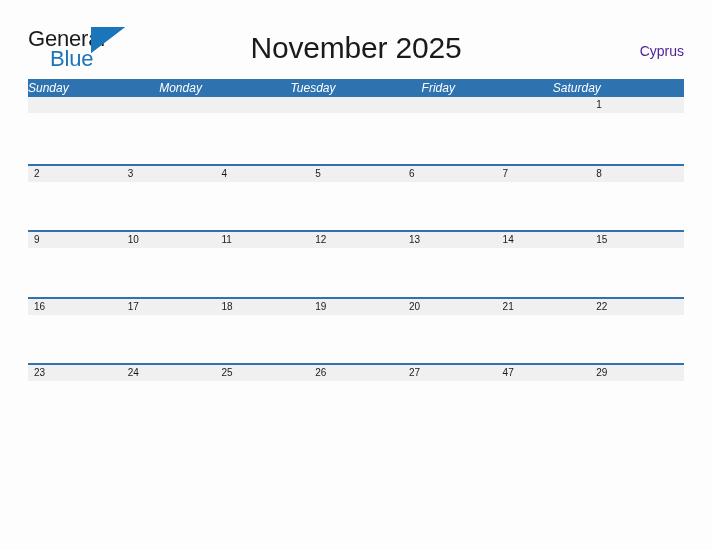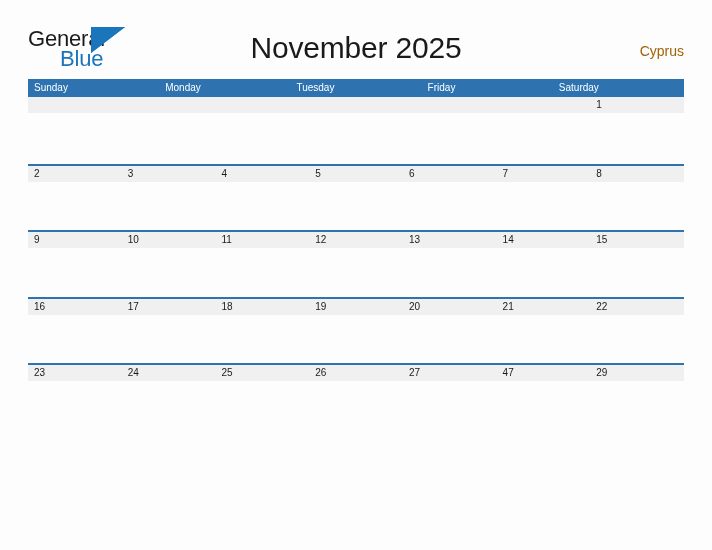--- a/index.html
+++ b/index.html
@@ -46,21 +46,20 @@
     line-height: 26px;
   }
   .logo-blue {
     position: absolute;
     left: 22px;
     top: 20px;
     font-size: 22px;
     letter-spacing: -0.2px;
     color: #1b75bb;
     line-height: 26px;
-    margin-left: 10px;
   }
   .logo-mark {
     position: absolute;
     left: 63px;
     top: 1px;
     width: 34px;
     height: 26px;
   }
 
   .cal-title {
@@ -73,45 +72,45 @@
     color: #1a1a1a;
     font-weight: normal;
     letter-spacing: -0.2px;
   }
 
   .locale {
     position: absolute;
     right: 28px;
     top: 43px;
     font-size: 14px;
-    color: #a16207;
+    color: #4c1d95;
   }
 
   
   .calendar {
     position: absolute;
     left: 28px;
     top: 79px;
     width: 656px;
   }
 
   .weekday-row {
     display: flex;
     background: #2e72b0;
     height: 18px;
   }
   .weekday {
     flex: 1 1 0;
     color: #ffffff;
-    font-size: 10px;
+    font-size: 12px;
     line-height: 18px;
-    padding-left: 6px;
     box-sizing: border-box;
     white-space: nowrap;
     overflow: hidden;
+    font-style: italic;
   }
 
   .week-row {
     position: relative;
     height: 66.5px;
     border-top: 2px solid #2e72b0;
     box-sizing: border-box;
   }
   .week-row.first {
     border-top: none;

